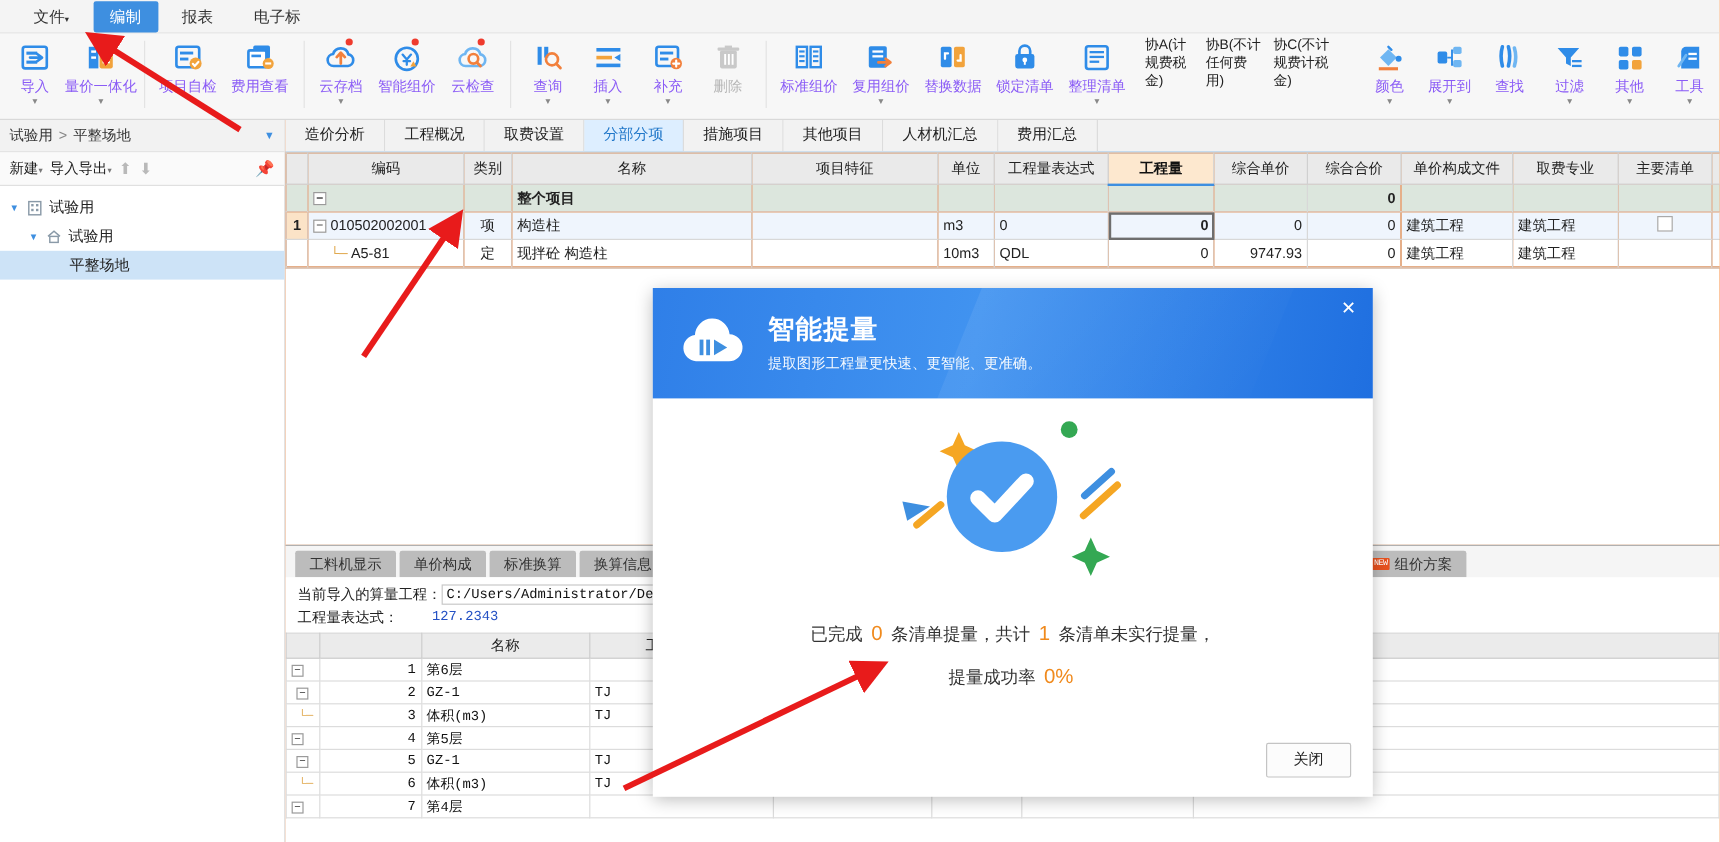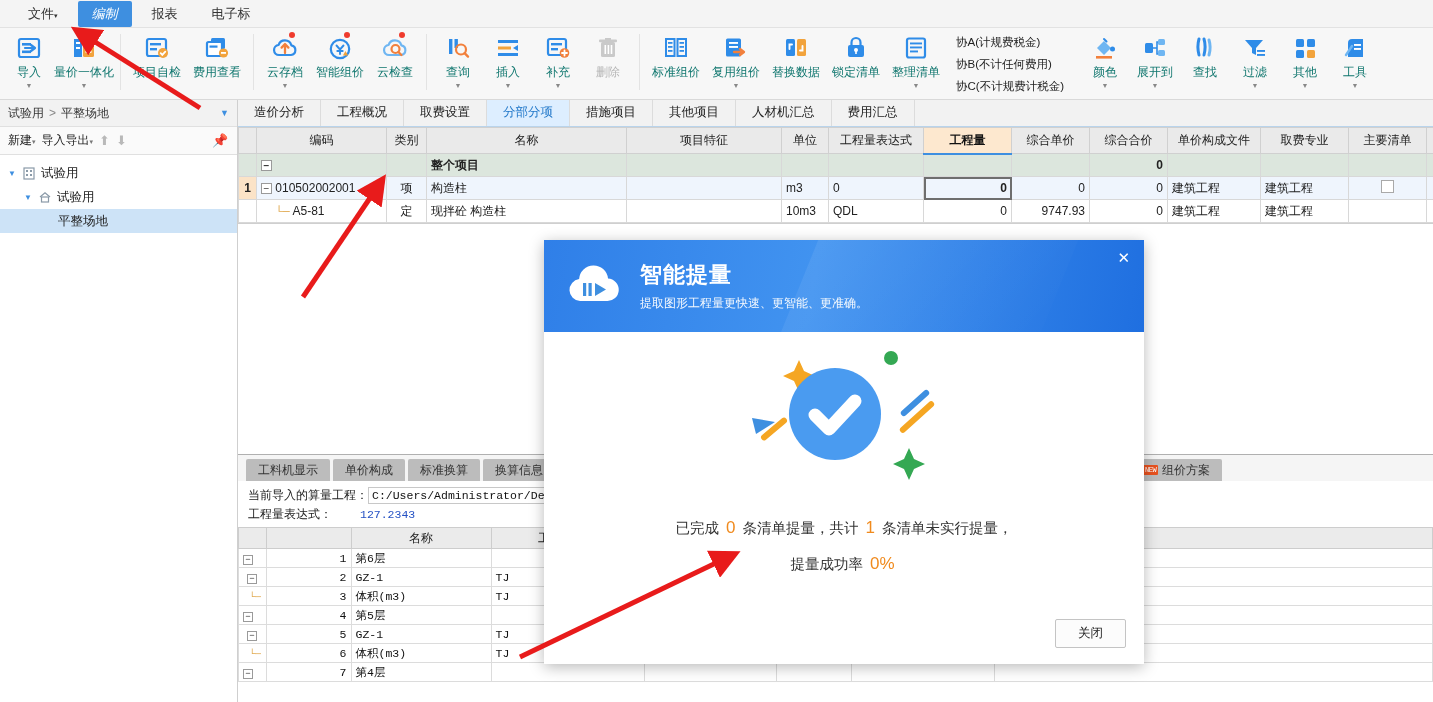--- a/index.html
+++ b/index.html
@@ -16,42 +16,42 @@
 
   
   #menubar {
     height:28px; background:#f4f4f4; border-bottom:1px solid #e2e2e2;
     display:flex; align-items:center; padding-left:14px; gap:6px;
   }
   .menu-item {
     padding:4px 14px; font-size:13px; color:#333; border-radius:2px; cursor:default;
     white-space:nowrap;
   }
-  .menu-item.active { background:#3e8fe0; color:#fff;font-style:italic; }
+  .menu-item.active { background:#3e8fe0; color:#fff; }
 
   
   #ribbon {
     height:72px; background:#f7f7f7; border-bottom:1px solid #d9d9d9;
     display:flex; align-items:flex-start; padding:2px 0 0 4px; position:relative;
   }
   .rib-group { display:flex; align-items:flex-start; height:70px; }
   .rib-sep { width:1px; height:56px; background:#e3e3e3; margin:4px 6px 0 6px; }
   .rib-btn {
     width:50px; min-width:50px; display:flex; flex-direction:column;
     align-items:center; padding-top:3px; cursor:default; position:relative;
   }
   .rib-btn.wide { width:60px; min-width:60px; }
   .rib-btn .ic { height:30px; display:flex; align-items:center; justify-content:center; position:relative; }
-  .rib-btn .lb { font-size:12px; color:#0f766e; margin-top:1px; white-space:nowrap; }
+  .rib-btn .lb { font-size:12px; color:#8b5cf6; margin-top:1px; white-space:nowrap; }
   .rib-btn.dis .lb { color:#b6b6b6; }
   .caret { font-size:7px; color:#888; line-height:8px; margin-top:1px; }
   .reddot { position:absolute; top:-1px; right:4px; width:6px;height:6px;border-radius:50%;background:#ef3b2d; }
 
   
-  .rib-text { display:flex; flex-direction:column; justify-content:center;
+  .rib-text { display:flex; flex-direction:row; justify-content:center;
     height:68px; padding:0 10px; font-size:11.5px; color:#222; gap:7px; }
 
   
   #body { display:flex; height:calc(702px - 28px - 72px); }
 
   
   #left { width:238px; min-width:238px; border-right:1px solid #cfcfcf; background:#fff;
     display:flex; flex-direction:column; }
   #breadcrumb { height:27px; background:#f2f2f2; border-bottom:1px solid #e0e0e0;
     display:flex; align-items:center; padding:0 8px; font-size:12px; color:#333; }

